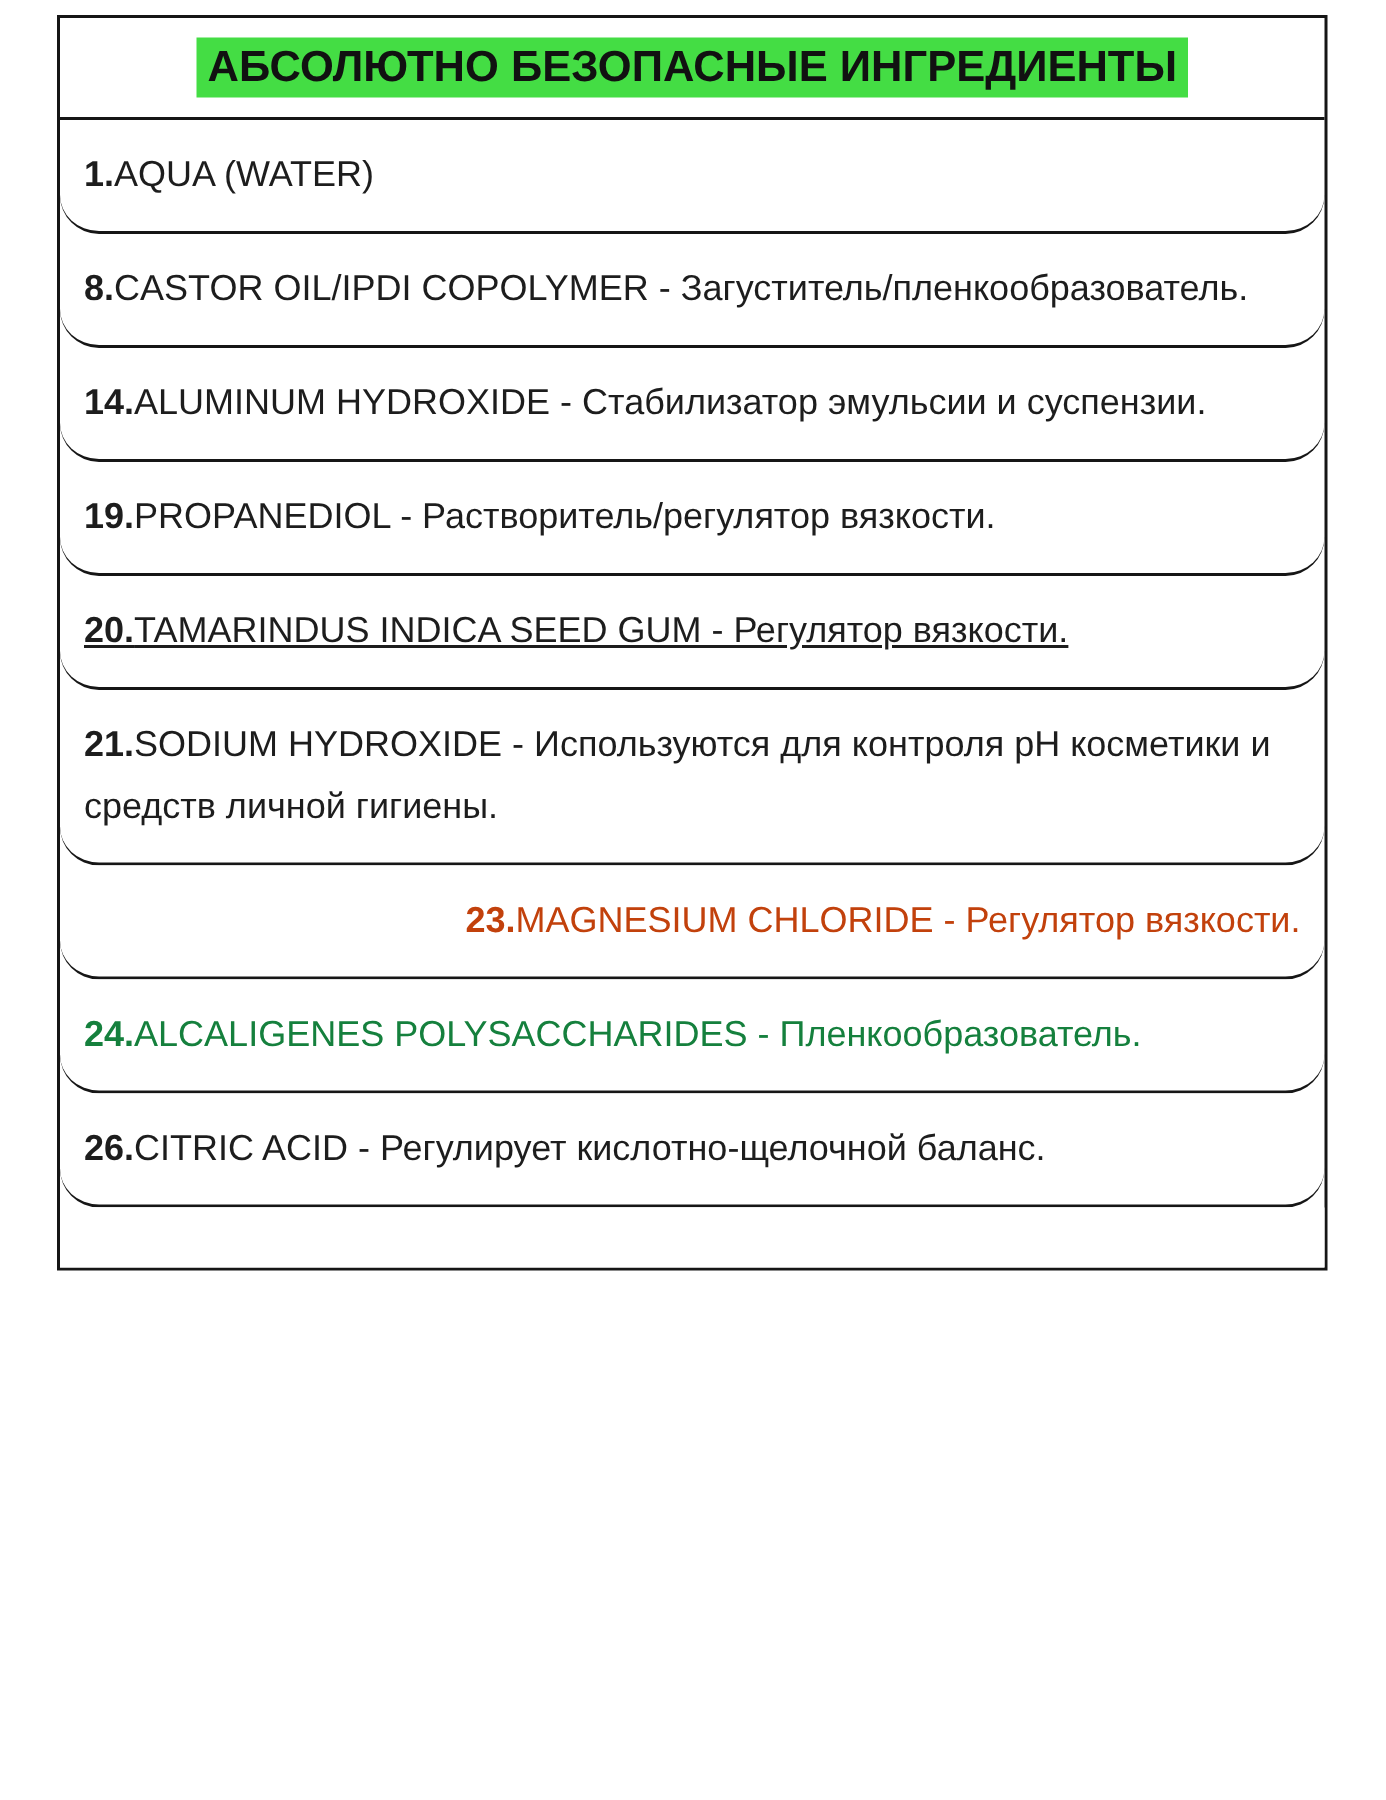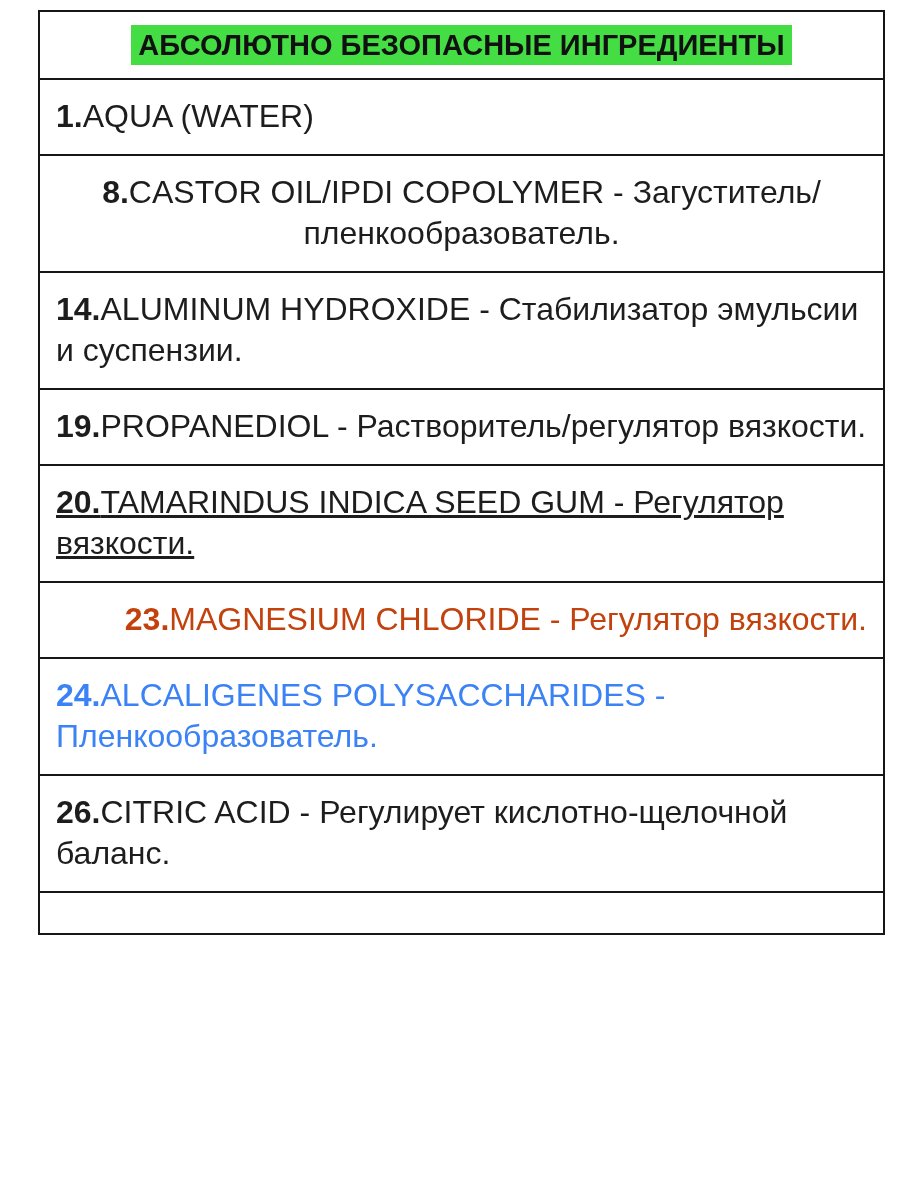--- a/index.html
+++ b/index.html
@@ -27,47 +27,49 @@
   .title-highlight {
     display: inline-block;
     font-weight: bold;
     font-size: 29px;
     line-height: 40px;
     padding: 0 7px;
     color: #111111;
     white-space: nowrap;
   }
   .row {
-    font-size: 32px;
+    font-size: 24px;
     line-height: 41px;
     color: #1d1d1d;
     padding: 16px 16px 17px 16px;
     border-bottom: 2px solid #161616;
     overflow-wrap: break-word;
+    border-radius: 26px;
   }
   .row .num {
     font-weight: bold;
   }
   .partial-row {
     height: 40px;
     border-bottom: none;
     background: #ffffff;
   }
 </style>
 </head>
 <body>
 
 <div class="ingredients-table" style="border-color: rgb(22, 22, 22);">
   <div class="header-row" style="border-bottom-color: rgb(22, 22, 22); color: rgb(29, 29, 29);">
     <span class="title-highlight" style="background-color: rgb(68, 221, 68);">АБСОЛЮТНО БЕЗОПАСНЫЕ ИНГРЕДИЕНТЫ</span>
   </div>
   <div id="rows">
       <div class="row" style="border-bottom-color: rgb(22, 22, 22); color: rgb(29, 29, 29);"><span class="num">1.</span><span class="text">AQUA (WATER)</span></div>
-      <div class="row" style="border-bottom-color: rgb(22, 22, 22); color: rgb(29, 29, 29); text-align: center;"><span class="num">8.</span><span class="text">CASTOR OIL/IPDI COPOLYMER - Загуститель/пленкообразователь.</span></div>
+      <div class="row" style="border-bottom-color: rgb(22, 22, 22); color: rgb(29, 29, 29);"><span class="num">8.</span><span class="text">CASTOR OIL/IPDI COPOLYMER - Загуститель/пленкообразователь.</span></div>
       <div class="row" style="border-bottom-color: rgb(22, 22, 22); color: rgb(29, 29, 29);"><span class="num">14.</span><span class="text">ALUMINUM HYDROXIDE - Стабилизатор эмульсии и суспензии.</span></div>
       <div class="row" style="border-bottom-color: rgb(22, 22, 22); color: rgb(29, 29, 29);"><span class="num">19.</span><span class="text">PROPANEDIOL - Растворитель/регулятор вязкости.</span></div>
       <div class="row" style="border-bottom-color: rgb(22, 22, 22); color: rgb(29, 29, 29); text-decoration: underline;"><span class="num">20.</span><span class="text">TAMARINDUS INDICA SEED GUM - Регулятор вязкости.</span></div>
+      <div class="row" style="border-bottom-color: rgb(22, 22, 22); color: rgb(29, 29, 29);"><span class="num">21.</span><span class="text">SODIUM HYDROXIDE - Используются для контроля pH косметики и средств личной гигиены.</span></div>
       <div class="row" style="border-bottom-color: rgb(22, 22, 22); color: #c2410c; text-align: right;"><span class="num">23.</span><span class="text">MAGNESIUM CHLORIDE - Регулятор вязкости.</span></div>
-      <div class="row" style="border-bottom-color: rgb(22, 22, 22); color: #3b82f6;"><span class="num">24.</span><span class="text">ALCALIGENES POLYSACCHARIDES - Пленкообразователь.</span></div>
+      <div class="row" style="border-bottom-color: rgb(22, 22, 22); color: #15803d;"><span class="num">24.</span><span class="text">ALCALIGENES POLYSACCHARIDES - Пленкообразователь.</span></div>
       <div class="row" style="border-bottom-color: rgb(22, 22, 22); color: rgb(29, 29, 29);"><span class="num">26.</span><span class="text">CITRIC ACID - Регулирует кислотно-щелочной баланс.</span></div>
     </div>
   <div class="partial-row"></div>
 </div>
 
 </body></html>

